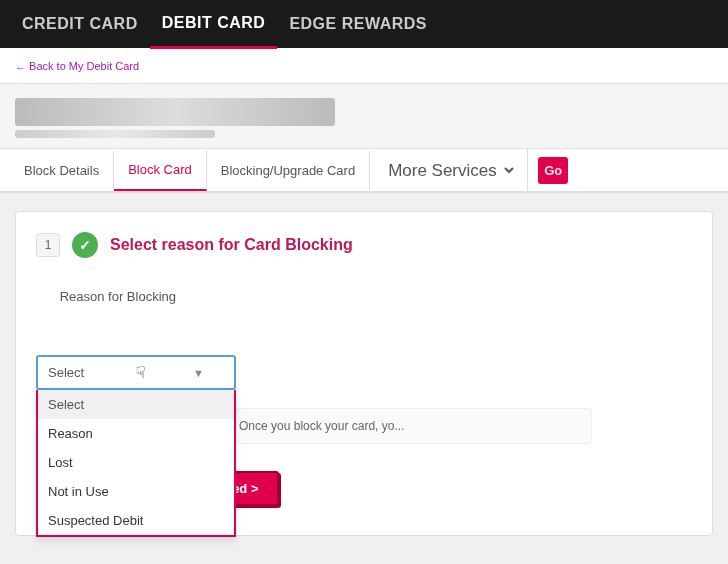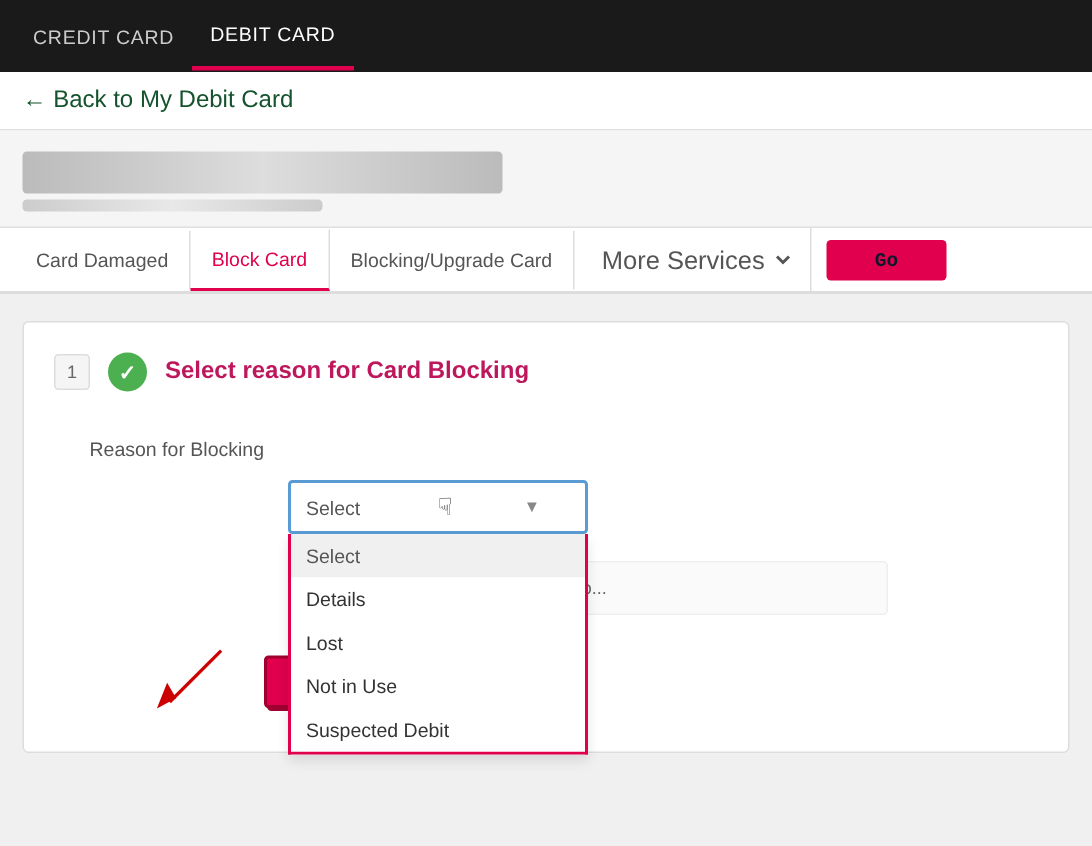--- a/index.html
+++ b/index.html
@@ -15,41 +15,41 @@
     .top-nav {
       background: #1a1a1a;
       display: flex;
       align-items: center;
       padding: 0 10px;
       height: 48px;
     }
     .nav-item {
       color: #ccc;
       padding: 14px 12px;
-      font-size: 13px;
-      font-weight: normal;
+      font-size: 16px;
+      font-weight: bold;
       cursor: pointer;
       text-decoration: none;
       letter-spacing: 0.5px;
     }
     .nav-item.active {
       color: #fff;
       border-bottom: 3px solid #e0004d;
       text-align: right;
     }
 
     
     .back-bar {
       background: #fff;
       padding: 10px 15px;
       border-bottom: 1px solid #e0e0e0;
     }
     .back-link {
-      color: #14532d;
-      font-size: 16px;
+      color: #a21caf;
+      font-size: 11px;
       cursor: pointer;
       text-decoration: none;
     }
     .back-link::before { content: "← "; }
 
     
     .card-image-bar {
       background: #f5f5f5;
       padding: 10px 15px;
       border-bottom: 1px solid #e0e0e0;
@@ -106,28 +106,27 @@
       font-size: 17px;
       color: #555;
       cursor: pointer;
       outline: none;
       padding: 0 4px;
     }
 
     .go-btn {
       margin-left: 10px;
       background: #e0004d;
-      color: #0f172a;
+      color: #e5e5e5;
       border: none;
-      padding: 6px 32px;
-      font-size: 13px;
-      font-weight: bold;
-      border-radius: 3px;
-      cursor: pointer;
-      font-family: Liberation Mono, monospace;
+      padding: 6px 6px;
+      font-size: 13px;
+      font-weight: bold;
+      border-radius: 3px;
+      cursor: pointer;
     }
 
     
     .main-content {
       padding: 18px 15px;
       background: #f0f0f0;
     }
 
     .card-block-section {
       background: #fff;
@@ -178,20 +177,21 @@
       color: #be185d;
     }
 
     
     .form-row {
       display: flex;
       align-items: flex-start;
       gap: 16px;
       margin-bottom: 18px;
       position: relative;
+      flex-direction: column;
     }
     .form-label {
       min-width: 140px;
       text-align: right;
       color: #555;
       font-size: 13px;
       padding-top: 7px;
     }
 
     
@@ -295,33 +295,34 @@
       width: 60px;
       height: 50px;
     }
   </style>
 </head>
 <body>
 
 <nav class="top-nav">
   <a class="nav-item">CREDIT CARD</a>
   <a class="nav-item active">DEBIT CARD</a>
+  <a class="nav-item">EDGE REWARDS</a>
 </nav>
 
 <div class="back-bar">
   <a class="back-link">Back to My Debit Card</a>
 </div>
 
 <div class="card-image-bar">
   <div class="card-placeholder"></div>
   <div class="card-placeholder2"></div>
 </div>
 
 <div class="sub-nav">
-  <div class="sub-nav-item">Card Damaged</div>
+  <div class="sub-nav-item">Block Details</div>
   <div class="sub-nav-item active">Block Card</div>
   <div class="sub-nav-item">Blocking/Upgrade Card</div>
   <div class="more-services-wrap">
     <select class="more-services-select">
       <option>More Services</option>
       <option>Option 1</option>
       <option>Option 2</option>
     </select>
   </div>
   <button class="go-btn">Go</button>
@@ -339,21 +340,21 @@
     <div class="form-row">
       <label class="form-label">Reason for Blocking</label>
       <div class="dropdown-wrap">
         <div class="dropdown-trigger">
           <span>Select</span>
           <span class="cursor-icon">☟</span>
           <span class="arrow">▼</span>
         </div>
         <div class="dropdown-menu">
           <div class="dropdown-option">Select</div>
-          <div class="dropdown-option">Details</div>
+          <div class="dropdown-option">Reason</div>
           <div class="dropdown-option">Lost</div>
           <div class="dropdown-option">Not in Use</div>
           <div class="dropdown-option">Suspected Debit</div>
         </div>
       </div>
     </div>
 
     <div class="note-row">
       <div class="note-box">
         <span>Note: Once you block your card, yo...</span>

